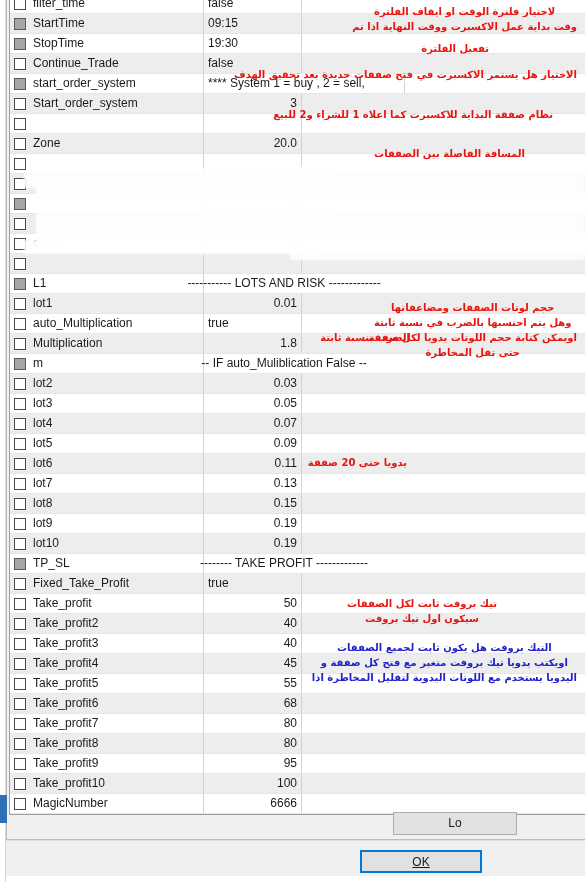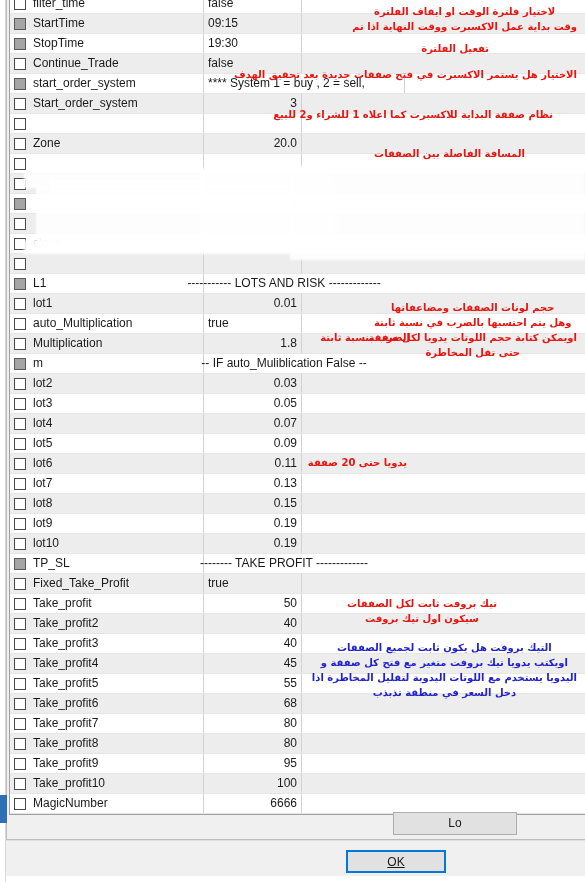--- a/index.html
+++ b/index.html
@@ -554,24 +554,23 @@
         <div>يدويا حتى 20 صفقة</div>
       </div>
       <div class="ann" style="top: 596px; right: 88px;">
         <div>تيك بروفت ثابت لكل الصفقات</div>
         <div>سيكون اول تيك بروفت</div>
       </div>
       <div class="ann blue" style="top: 640px; right: 8px;">
         <div>التيك بروفت هل يكون ثابت لجميع الصفقات</div>
         <div>اويكتب يدويا تيك بروفت متغير مع فتح كل صفقة و</div>
         <div>اليدويا يستخدم مع اللوتات اليدوية لتقليل المخاطرة اذا</div>
-        <div>دخل السعر في منطقة تذبذب</div>
       </div>
     </div>
 
   <div class="btn" style="left:360px; top:812px; width:124px;margin-left:33px;">Lo</div>
 
   <div class="footer-bar"></div>
-  <div class="btn primary" style="left:346px; top:850px; width:100px;text-decoration:underline;">OK</div>
+  <div class="btn primary" style="left:360px; top:850px; width:122px;text-decoration:underline;">OK</div>
   <div class="footer-accent"></div>
 
   <div class="left-blue"></div>
 </div>
 
 </body></html>

